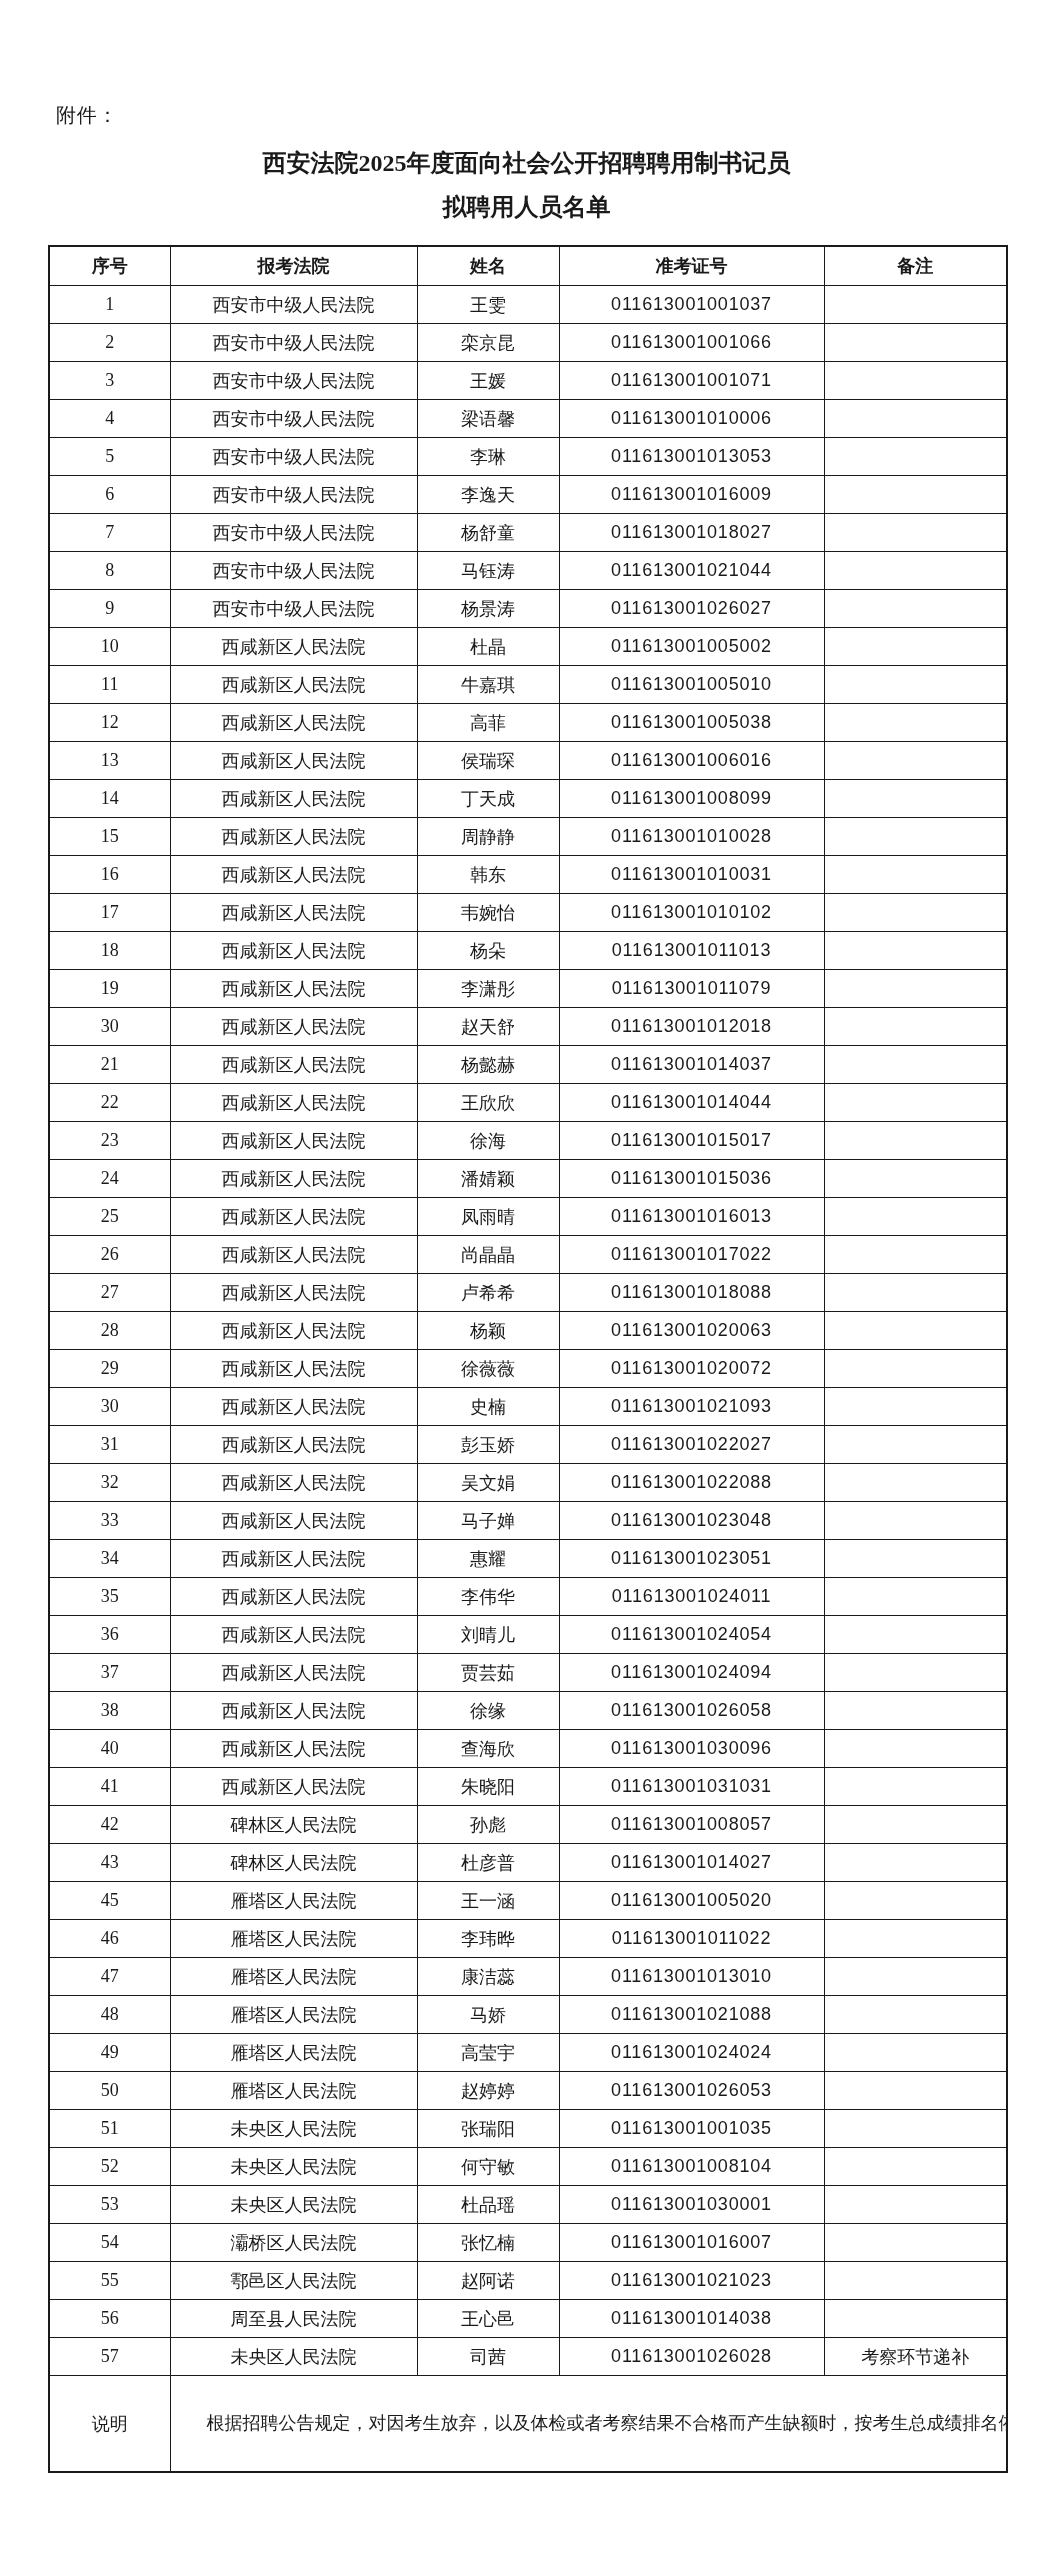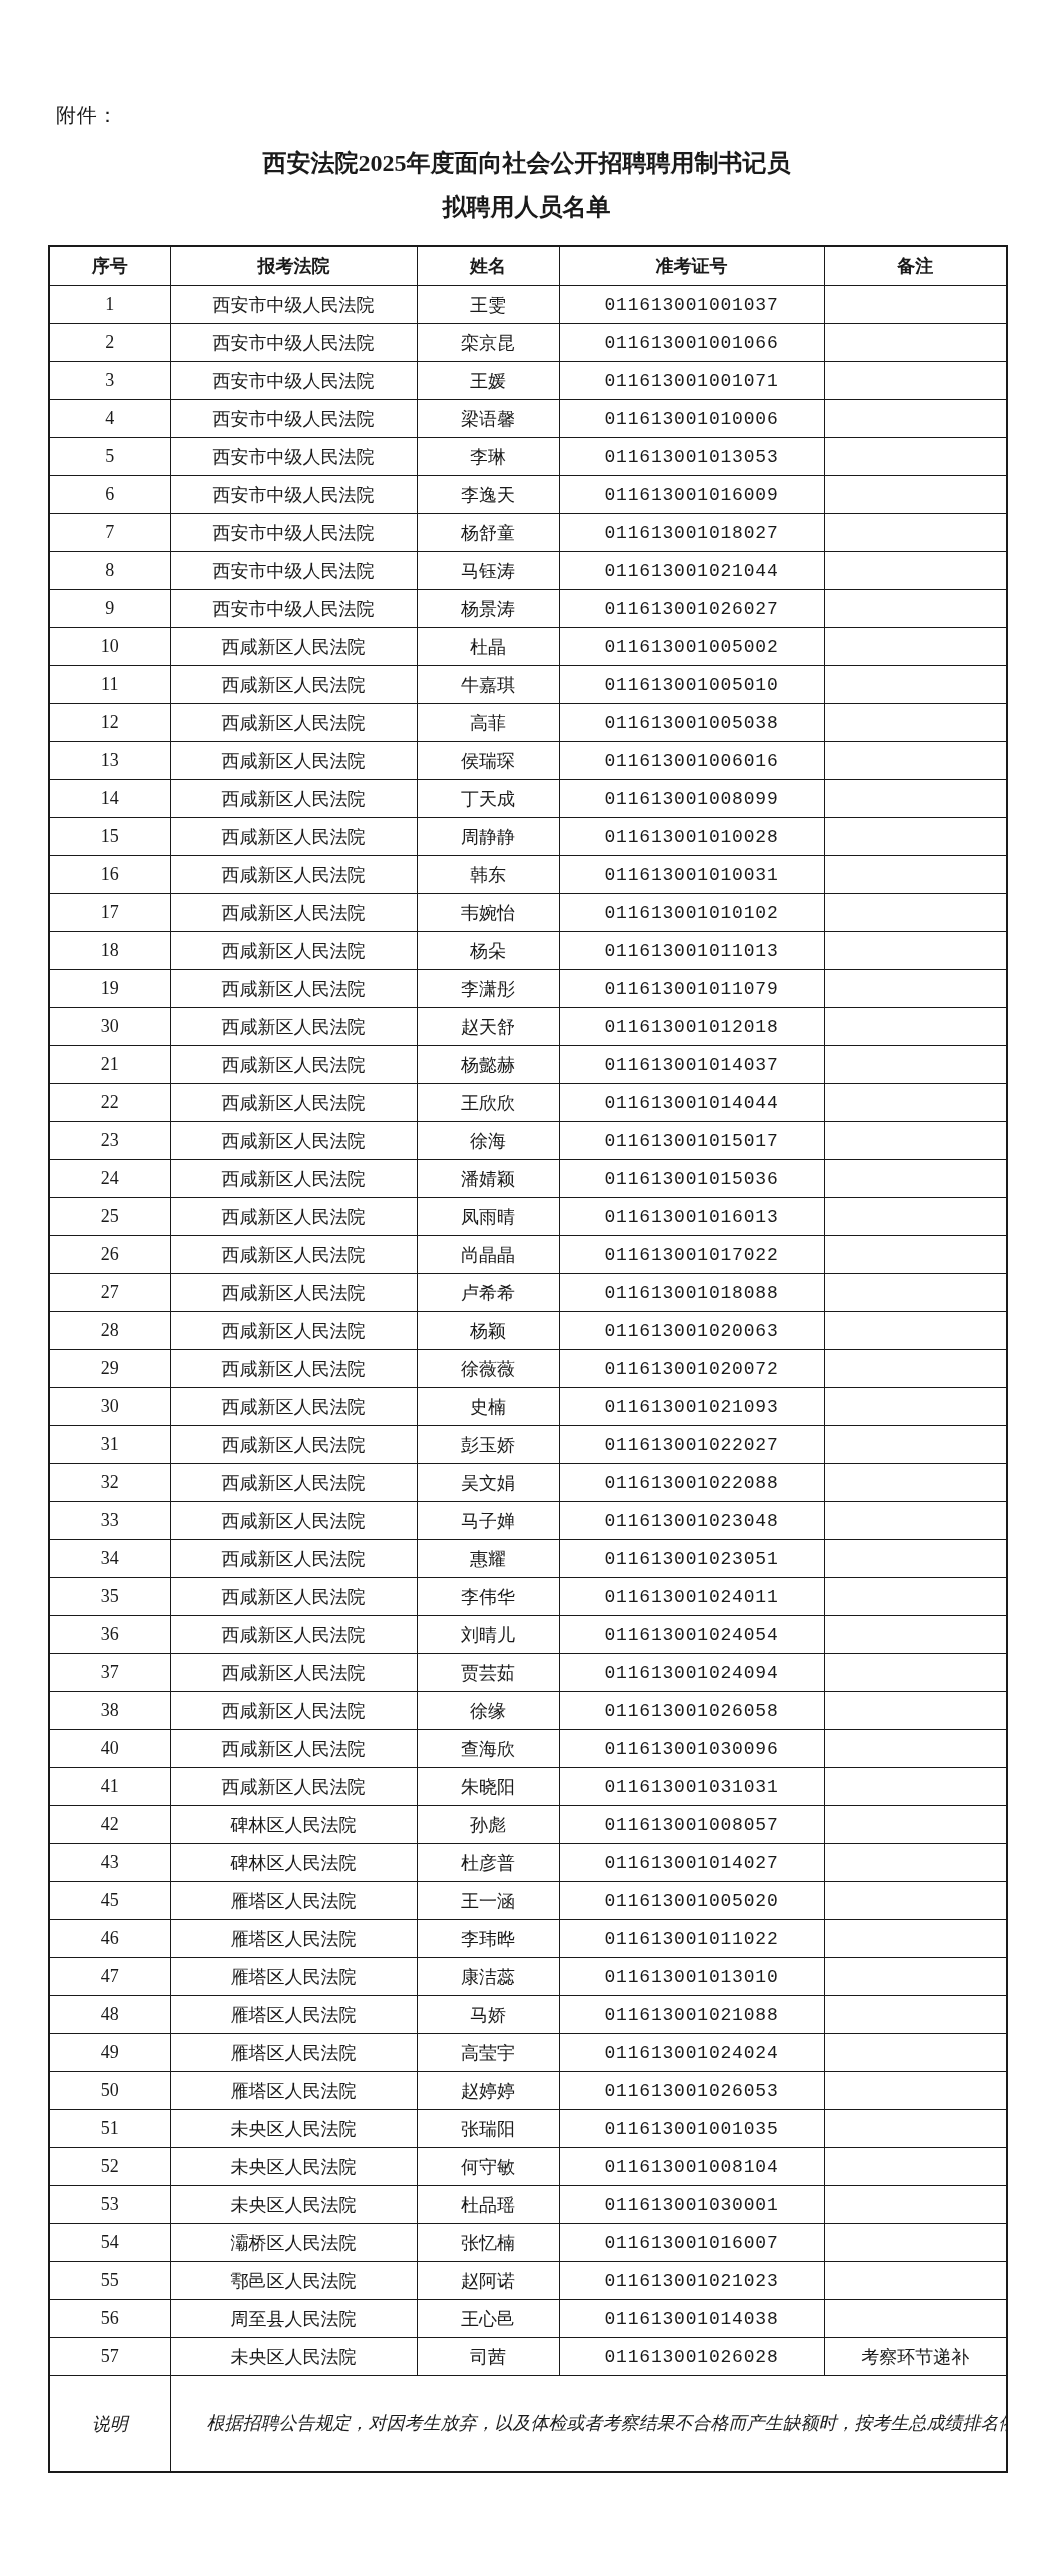--- a/index.html
+++ b/index.html
@@ -56,29 +56,28 @@
     height: 38px;
     font-size: 18px;
     font-weight: bold;
   }
   table.roster td {
     height: 37px;
     font-size: 18px;
     font-weight: normal;
   }
   td.num {
-    font-family: Liberation Mono, monospace;
+    font-family: Liberation Sans, sans-serif;
     letter-spacing: 0.8px;
   }
   td.remark {
     font-size: 17.3px;
   }
   tr.note-row td {
     height: 95px;
-    font-style: italic;
   }
   td.note-text {
     text-align: left;
     white-space: normal;
     padding: 5px 13px 15px 5px;
     text-indent: 2em;
     font-size: 18px;
     line-height: 33px;
   }
 </style>

